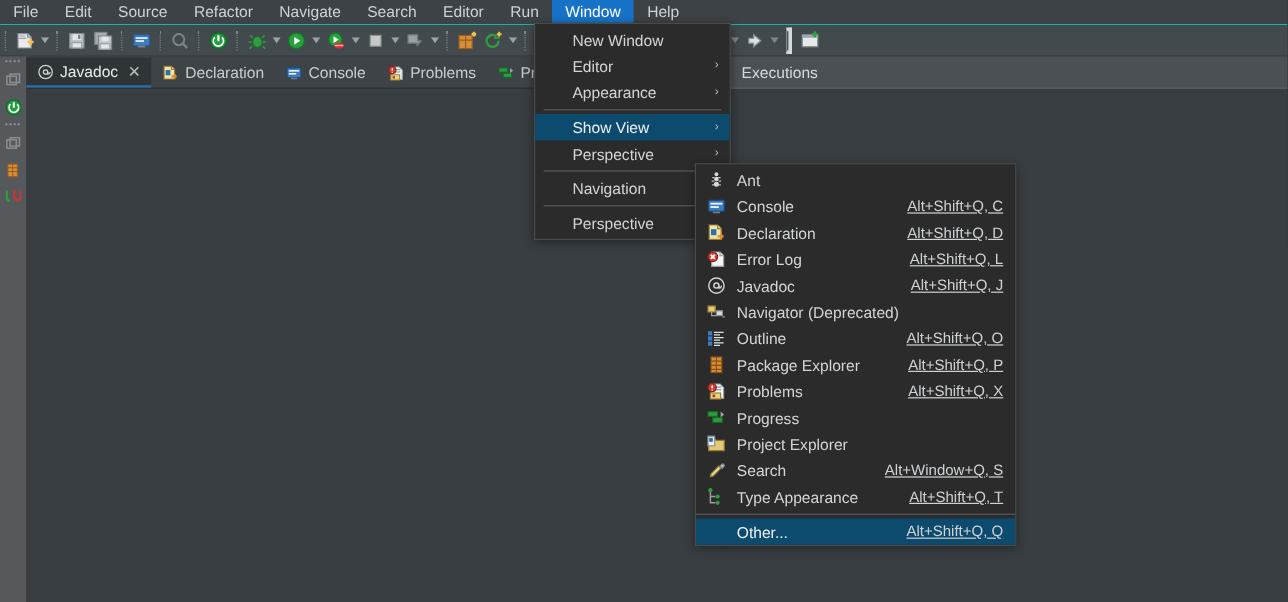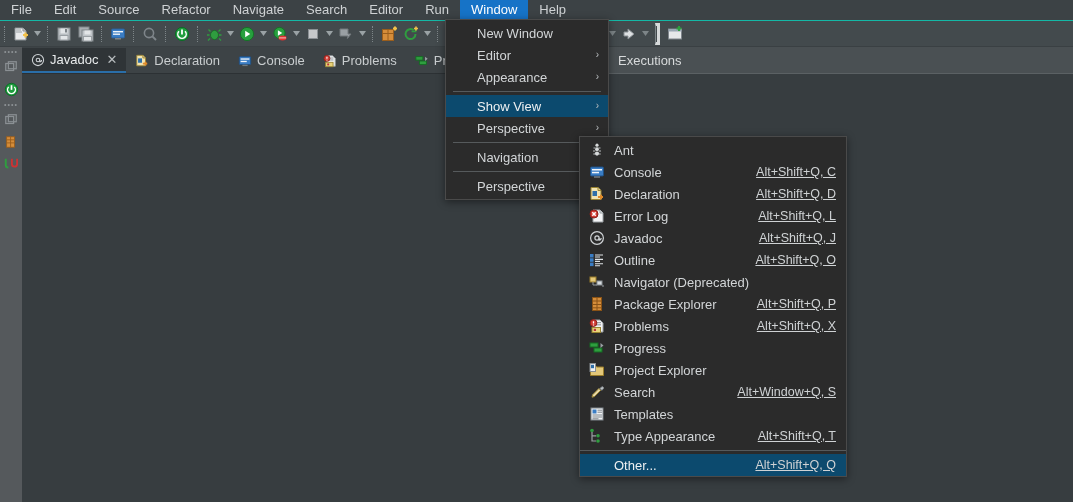--- a/index.html
+++ b/index.html
@@ -583,40 +583,40 @@
             <circle cx="8" cy="8" r="2.1" fill="none" stroke="#cfd3d6" stroke-width="1.2"></circle>
             <path d="M10.1 8v2.1a1.9 1.9 0 0 0 2-2.1" fill="none" stroke="#cfd3d6" stroke-width="1.2"></path>
           </svg>
         </span>
         <span class="mi-label">Javadoc</span>
         <span class="mi-accel">Alt+Shift+Q, J</span>
       </div>
       <div class="mi">
         <span class="mi-icon">
           <svg width="16" height="16" viewBox="0 0 16 16">
+            <rect x="1" y="3" width="6" height="5" fill="#e3c87a" stroke="#9a7d2a"></rect>
+            <rect x="8" y="7" width="5" height="4" fill="#d8dce0" stroke="#8a9094"></rect>
+            <path d="M4 8v3h4" fill="none" stroke="#9aa0a4"></path>
+            <path d="M13 12h2" stroke="#9aa0a4"></path>
+          </svg>
+        </span>
+        <span class="mi-label">Navigator (Deprecated)</span>
+        <span class="mi-accel"></span>
+      </div>
+      <div class="mi">
+        <span class="mi-icon">
+          <svg width="16" height="16" viewBox="0 0 16 16">
             <rect x="1" y="2" width="3.5" height="3.5" fill="#3a7dc4"></rect>
             <rect x="1" y="6.3" width="3.5" height="3.5" fill="#3a7dc4"></rect>
             <rect x="1" y="10.6" width="3.5" height="3.5" fill="#3a7dc4"></rect>
             <path d="M6 3h8M6 5h5M6 7.4h8M6 9.4h5M6 11.8h8M6 13.8h5" stroke="#dfe3e6" stroke-width="1.1"></path>
           </svg>
         </span>
         <span class="mi-label">Outline</span>
         <span class="mi-accel">Alt+Shift+Q, O</span>
-      </div>
-      <div class="mi">
-        <span class="mi-icon">
-          <svg width="16" height="16" viewBox="0 0 16 16">
-            <rect x="1" y="3" width="6" height="5" fill="#e3c87a" stroke="#9a7d2a"></rect>
-            <rect x="8" y="7" width="5" height="4" fill="#d8dce0" stroke="#8a9094"></rect>
-            <path d="M4 8v3h4" fill="none" stroke="#9aa0a4"></path>
-            <path d="M13 12h2" stroke="#9aa0a4"></path>
-          </svg>
-        </span>
-        <span class="mi-label">Navigator (Deprecated)</span>
-        <span class="mi-accel"></span>
       </div>
       <div class="mi">
         <span class="mi-icon">
           <svg width="16" height="16" viewBox="0 0 16 16">
             <rect x="3.5" y="1.5" width="9" height="13" fill="#d58d3a" stroke="#8a5316"></rect>
             <path d="M3.5 5h9M3.5 8.5h9M3.5 11.8h9M8 1.5v13" stroke="#8a5316"></path>
           </svg>
         </span>
         <span class="mi-label">Package Explorer</span>
         <span class="mi-accel">Alt+Shift+Q, P</span>
@@ -664,31 +664,20 @@
             <path d="M3 13.2l2.4-.6 6.3-6.3-1.8-1.8L3.6 10.8z" fill="#e8d9a8" stroke="#9a8432"></path>
             <path d="M11 4.5l1.4-1.4a1.2 1.2 0 0 1 1.8 1.8L12.8 6.3z" fill="#c0c4c8" stroke="#82888c"></path>
           </svg>
         </span>
         <span class="mi-label">Search</span>
         <span class="mi-accel">Alt+Window+Q, S</span>
       </div>
       <div class="mi">
         <span class="mi-icon">
           <svg width="16" height="16" viewBox="0 0 16 16">
-            <rect x="2" y="2" width="12" height="12" fill="#f0f2f3" stroke="#7f858b"></rect>
-            <rect x="3.5" y="3.5" width="4" height="4" fill="#3a7dc4"></rect>
-            <path d="M8.5 4.2h4.5M8.5 6.2h4.5M3.5 9h9.5M3.5 11h9.5M3.5 12.8h6" stroke="#7f858b" stroke-width="1"></path>
-          </svg>
-        </span>
-        <span class="mi-label">Templates</span>
-        <span class="mi-accel"></span>
-      </div>
-      <div class="mi">
-        <span class="mi-icon">
-          <svg width="16" height="16" viewBox="0 0 16 16">
             <circle cx="3" cy="2.5" r="1.8" fill="#2f9d3f"></circle>
             <circle cx="9" cy="7.8" r="1.8" fill="#2f9d3f"></circle>
             <circle cx="9" cy="13" r="1.8" fill="#2f9d3f"></circle>
             <path d="M3 4v9h4M3 7.8h4" fill="none" stroke="#9aa0a4" stroke-width="1.2"></path>
           </svg>
         </span>
         <span class="mi-label">Type Appearance</span>
         <span class="mi-accel">Alt+Shift+Q, T</span>
       </div>
       <div class="mi-sep wide"></div>

